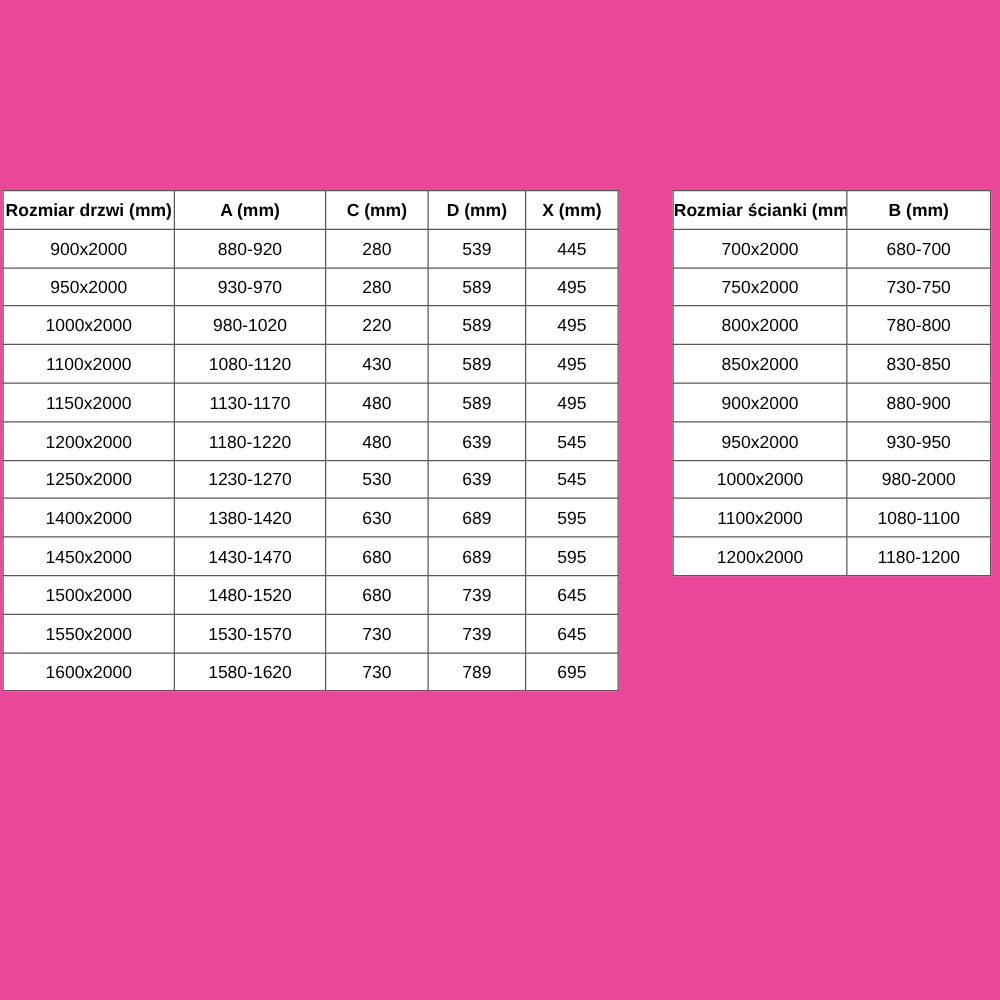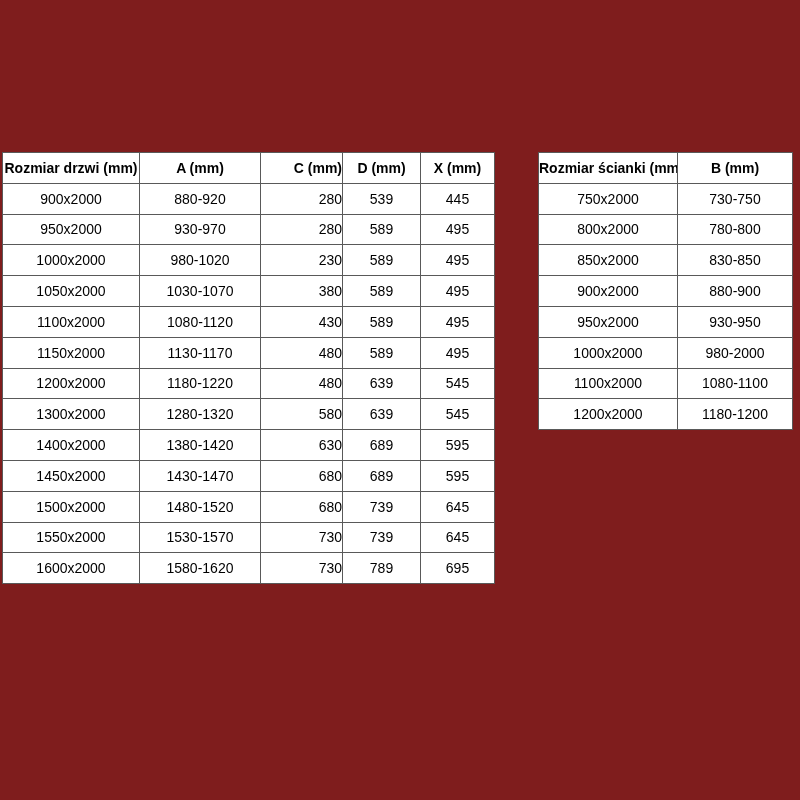--- a/index.html
+++ b/index.html
@@ -8,21 +8,21 @@
     height: 800px;
     background: #ffffff;
     font-family: "Liberation Sans", sans-serif;
     color: #000000;
     overflow: hidden;
   }
   .page {
     position: relative;
     width: 800px;
     height: 800px;
-    background: #7f1d1d;
+    background: #ec4899;
   }
   table {
     border-collapse: collapse;
     table-layout: fixed;
     position: absolute;
     background: #ffffff;
   }
   th, td {
     border: 1px solid #595959;
     text-align: center;
@@ -34,21 +34,21 @@
     white-space: nowrap;
     overflow: hidden;
   }
   th { font-weight: bold; }
   td { font-weight: normal; }
 
   
   .door-table { left: 2px; top: 152px; width: 485px; }
   .door-table th:nth-child(1), .door-table td:nth-child(1) { width: 137px; }
   .door-table th:nth-child(2), .door-table td:nth-child(2) { width: 121px; }
-  .door-table th:nth-child(3), .door-table td:nth-child(3) { width: 82px; text-align: right; }
+  .door-table th:nth-child(3), .door-table td:nth-child(3) { width: 82px; }
   .door-table th:nth-child(4), .door-table td:nth-child(4) { width: 78px; margin-top: 14px; }
   .door-table th:nth-child(5), .door-table td:nth-child(5) { width: 74px; }
 
   
   .wall-table { left: 538px; top: 152px; width: 254px; }
   .wall-table th:nth-child(1), .wall-table td:nth-child(1) { width: 139px; }
   .wall-table th:nth-child(2), .wall-table td:nth-child(2) { width: 115px; }
 </style>
 </head>
 <body>
@@ -76,28 +76,21 @@
         <tr>
           <td>950x2000</td>
           <td>930-970</td>
           <td>280</td>
           <td>589</td>
           <td>495</td>
         </tr>
         <tr>
           <td>1000x2000</td>
           <td>980-1020</td>
-          <td>230</td>
-          <td>589</td>
-          <td>495</td>
-        </tr>
-        <tr>
-          <td>1050x2000</td>
-          <td>1030-1070</td>
-          <td>380</td>
+          <td>220</td>
           <td>589</td>
           <td>495</td>
         </tr>
         <tr>
           <td>1100x2000</td>
           <td>1080-1120</td>
           <td>430</td>
           <td>589</td>
           <td>495</td>
         </tr>
@@ -109,23 +102,23 @@
           <td>495</td>
         </tr>
         <tr>
           <td>1200x2000</td>
           <td>1180-1220</td>
           <td>480</td>
           <td>639</td>
           <td>545</td>
         </tr>
         <tr>
-          <td>1300x2000</td>
-          <td>1280-1320</td>
-          <td>580</td>
+          <td>1250x2000</td>
+          <td>1230-1270</td>
+          <td>530</td>
           <td>639</td>
           <td>545</td>
         </tr>
         <tr>
           <td>1400x2000</td>
           <td>1380-1420</td>
           <td>630</td>
           <td>689</td>
           <td>595</td>
         </tr>
@@ -162,20 +155,24 @@
 
   <table class="wall-table">
     <thead>
       <tr>
           <th>Rozmiar ścianki (mm)</th>
           <th>B (mm)</th>
         </tr>
     </thead>
     <tbody>
         <tr>
+          <td>700x2000</td>
+          <td>680-700</td>
+        </tr>
+        <tr>
           <td>750x2000</td>
           <td>730-750</td>
         </tr>
         <tr>
           <td>800x2000</td>
           <td>780-800</td>
         </tr>
         <tr>
           <td>850x2000</td>
           <td>830-850</td>

